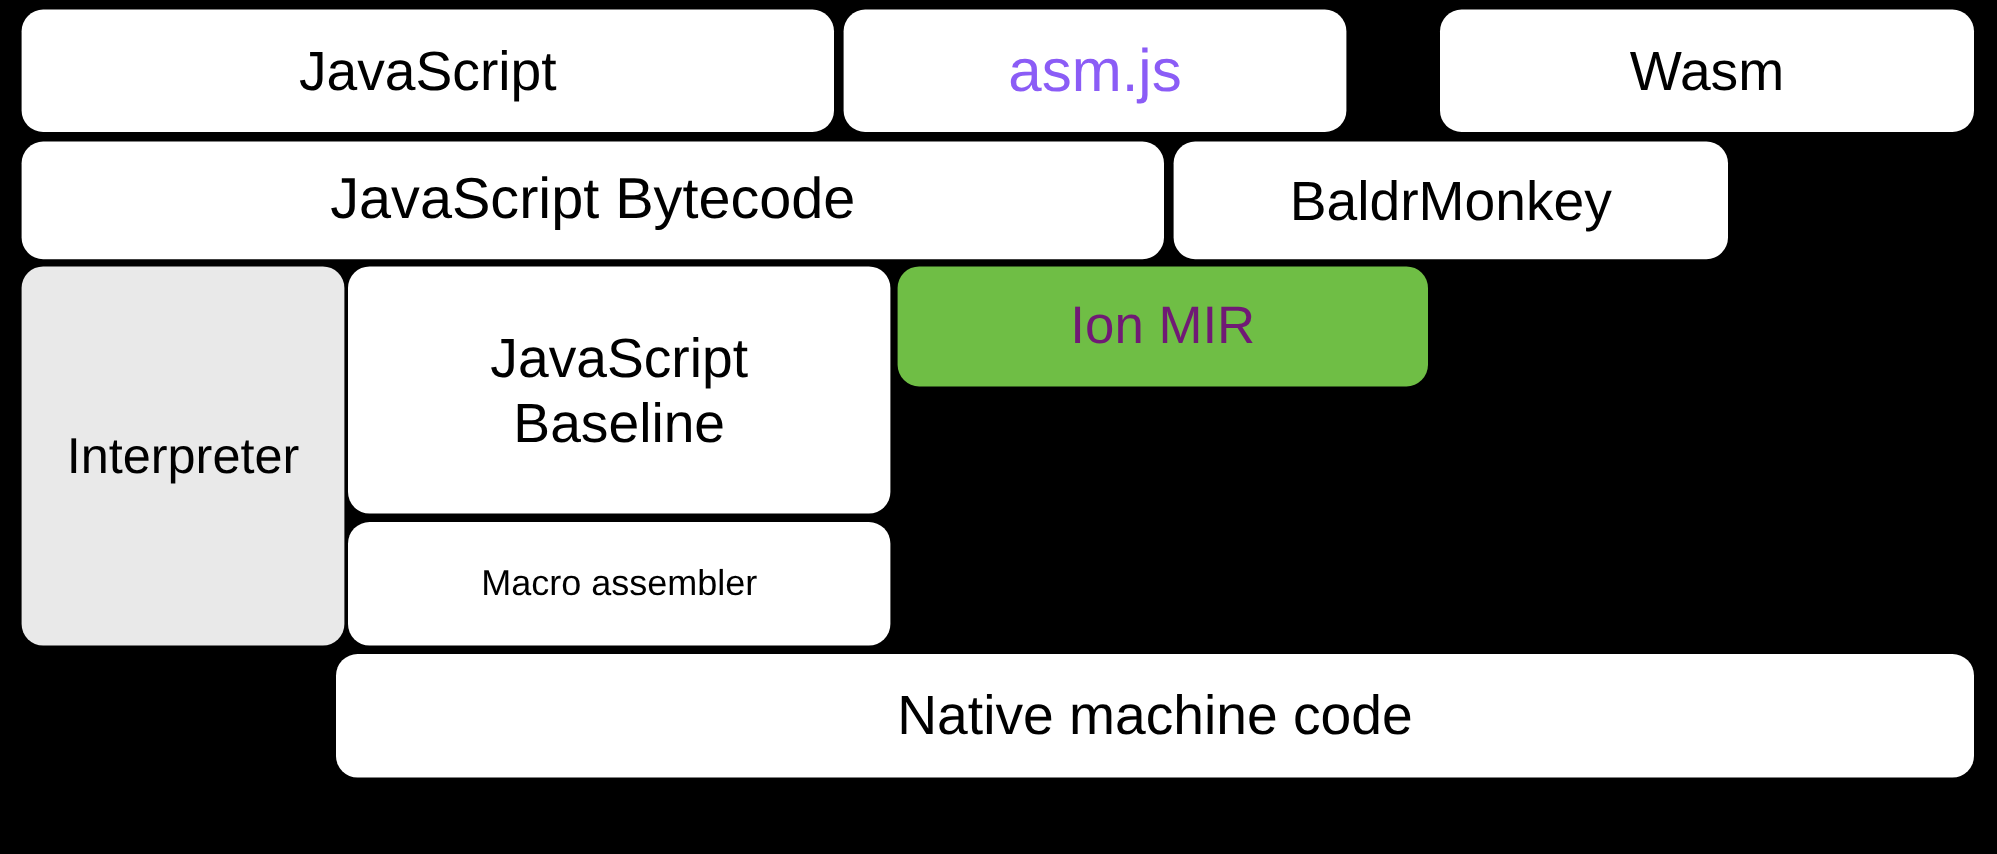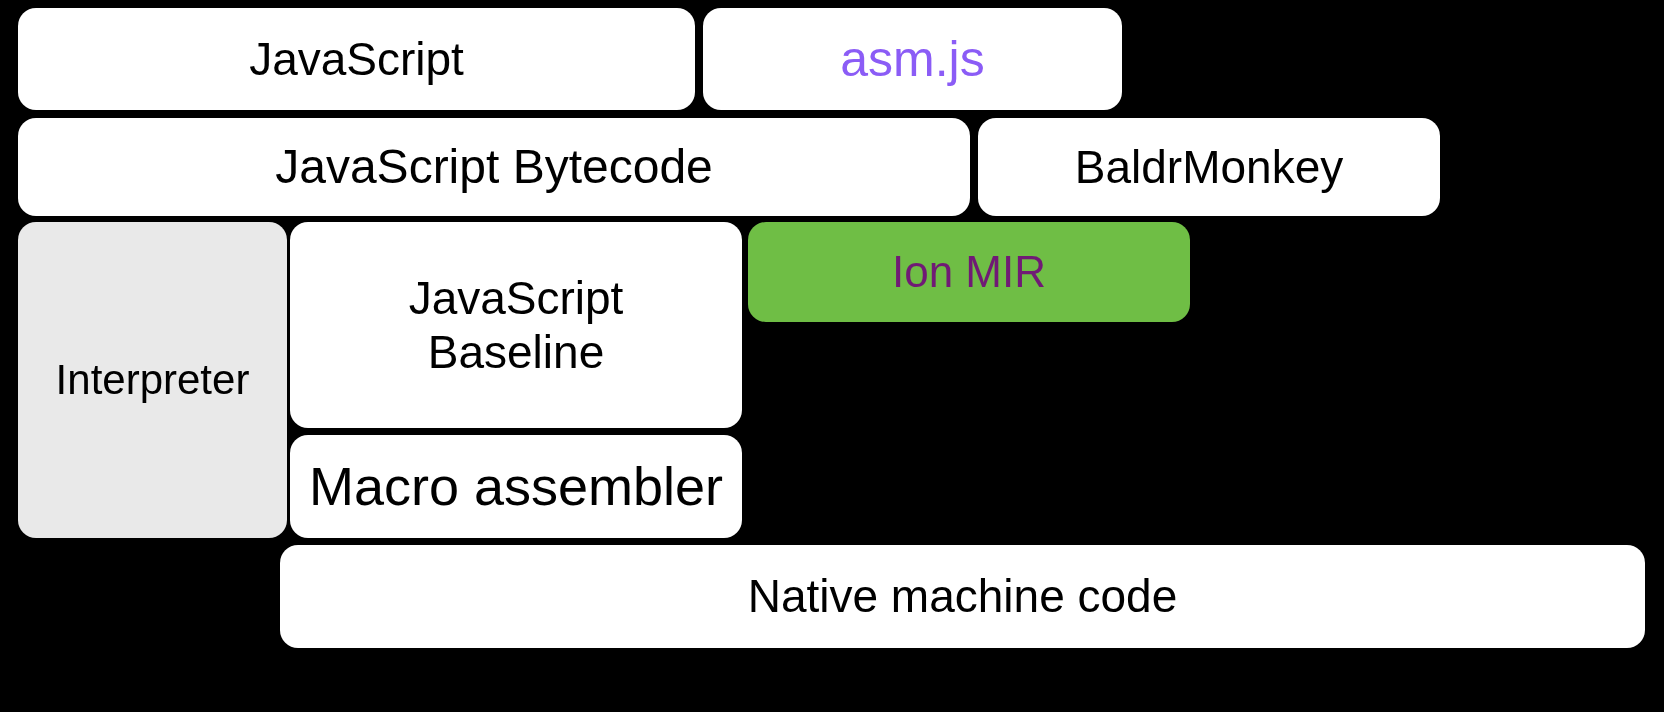--- a/index.html
+++ b/index.html
@@ -33,21 +33,22 @@
   .box.gray   { background: #e9e9e9; }
   .box.green  { background: #6fbe45; }
   .box.pink   { background: #f5738a; }
 </style>
 </head>
 <body>
 
 <div id="stage" style="background: rgb(0, 0, 0);">
     <div class="box" style="left: 18px; top: 8px; width: 677px; height: 102px; font-size: 46px; color: rgb(0, 0, 0);">JavaScript</div>
     <div class="box" style="left: 703px; top: 8px; width: 419px; height: 102px; font-size: 50px; color: #8b5cf6;">asm.js</div>
+    <div class="box" style="left: 1200px; top: 8px; width: 445px; height: 102px; font-size: 46px; color: rgb(0, 0, 0);">Wasm</div>
     <div class="box" style="left: 18px; top: 118px; width: 952px; height: 98px; font-size: 48px; color: rgb(0, 0, 0);">JavaScript Bytecode</div>
     <div class="box" style="left: 978px; top: 118px; width: 462px; height: 98px; font-size: 46px; color: rgb(0, 0, 0);">BaldrMonkey</div>
     <div class="box gray" style="left: 18px; top: 222px; width: 269px; height: 316px; font-size: 42px; color: rgb(0, 0, 0);">Interpreter</div>
     <div class="box" style="left: 290px; top: 222px; width: 452px; height: 206px; font-size: 46px; color: rgb(0, 0, 0);">JavaScript
 Baseline</div>
-    <div class="box" style="left: 290px; top: 435px; width: 452px; height: 103px; font-size: 54px; color: rgb(0, 0, 0);">Macro assembler</div>
+    <div class="box" style="left: 290px; top: 435px; width: 452px; height: 103px; font-size: 30px; color: rgb(0, 0, 0);">Macro assembler</div>
     <div class="box green" style="left: 748px; top: 222px; width: 442px; height: 100px; font-size: 44px; color: #701a75;">Ion MIR</div>
     <div class="box" style="left: 280px; top: 545px; width: 1365px; height: 103px; font-size: 46px; color: rgb(0, 0, 0);">Native machine code</div>
   </div>
 
 </body></html>

